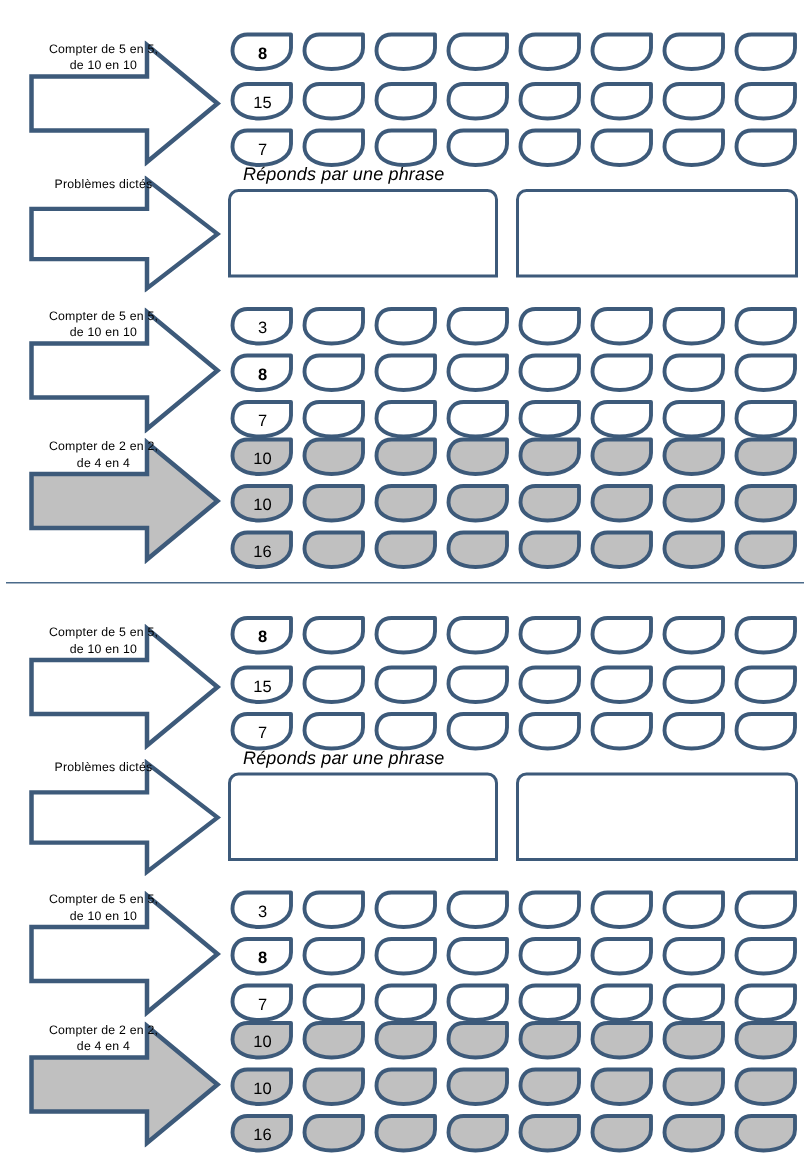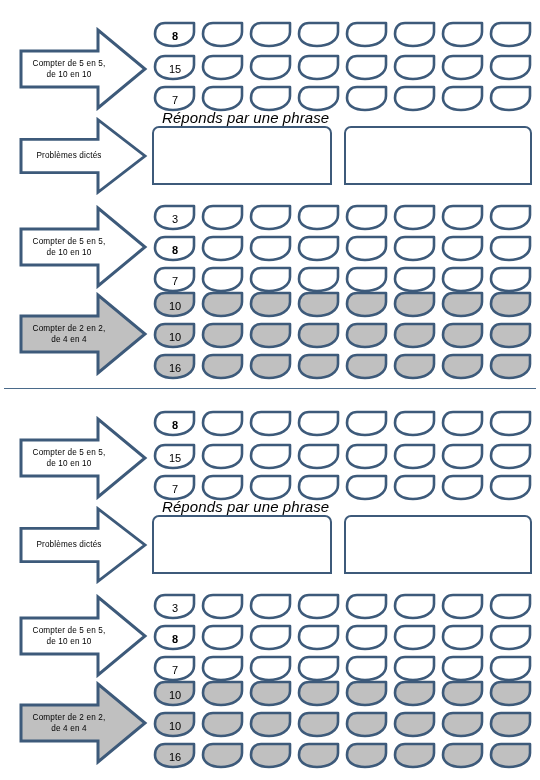--- a/index.html
+++ b/index.html
@@ -35,21 +35,20 @@
   .section {
     position: absolute;
     left: 0;
     width: 540px;
   }
 
   
   .arrow {
     position: absolute;
     display: flex;
-    align-items: center;
     justify-content: center;
     box-sizing: border-box;
     color: #000000;
     text-align: center;
     line-height: 1.35;
     font-size: 8.2px;
     letter-spacing: 0.15px;
     padding-left: 6px;
     padding-right: 30px;
   }
@@ -96,21 +95,21 @@
     z-index: 2;
     padding-top: 3px;
     box-sizing: border-box;
   }
   .shape-value.bold { font-weight: bold; }
 
   
   .caption {
     position: absolute;
     font-style: italic;
-    font-size: 15px;
+    font-size: 12px;
     color: #000000;
     white-space: nowrap;
     letter-spacing: 0.1px;
   }
 
   
   .answer-box {
     position: absolute;
     box-sizing: border-box;
     border: 2px solid #3d5a7a;

